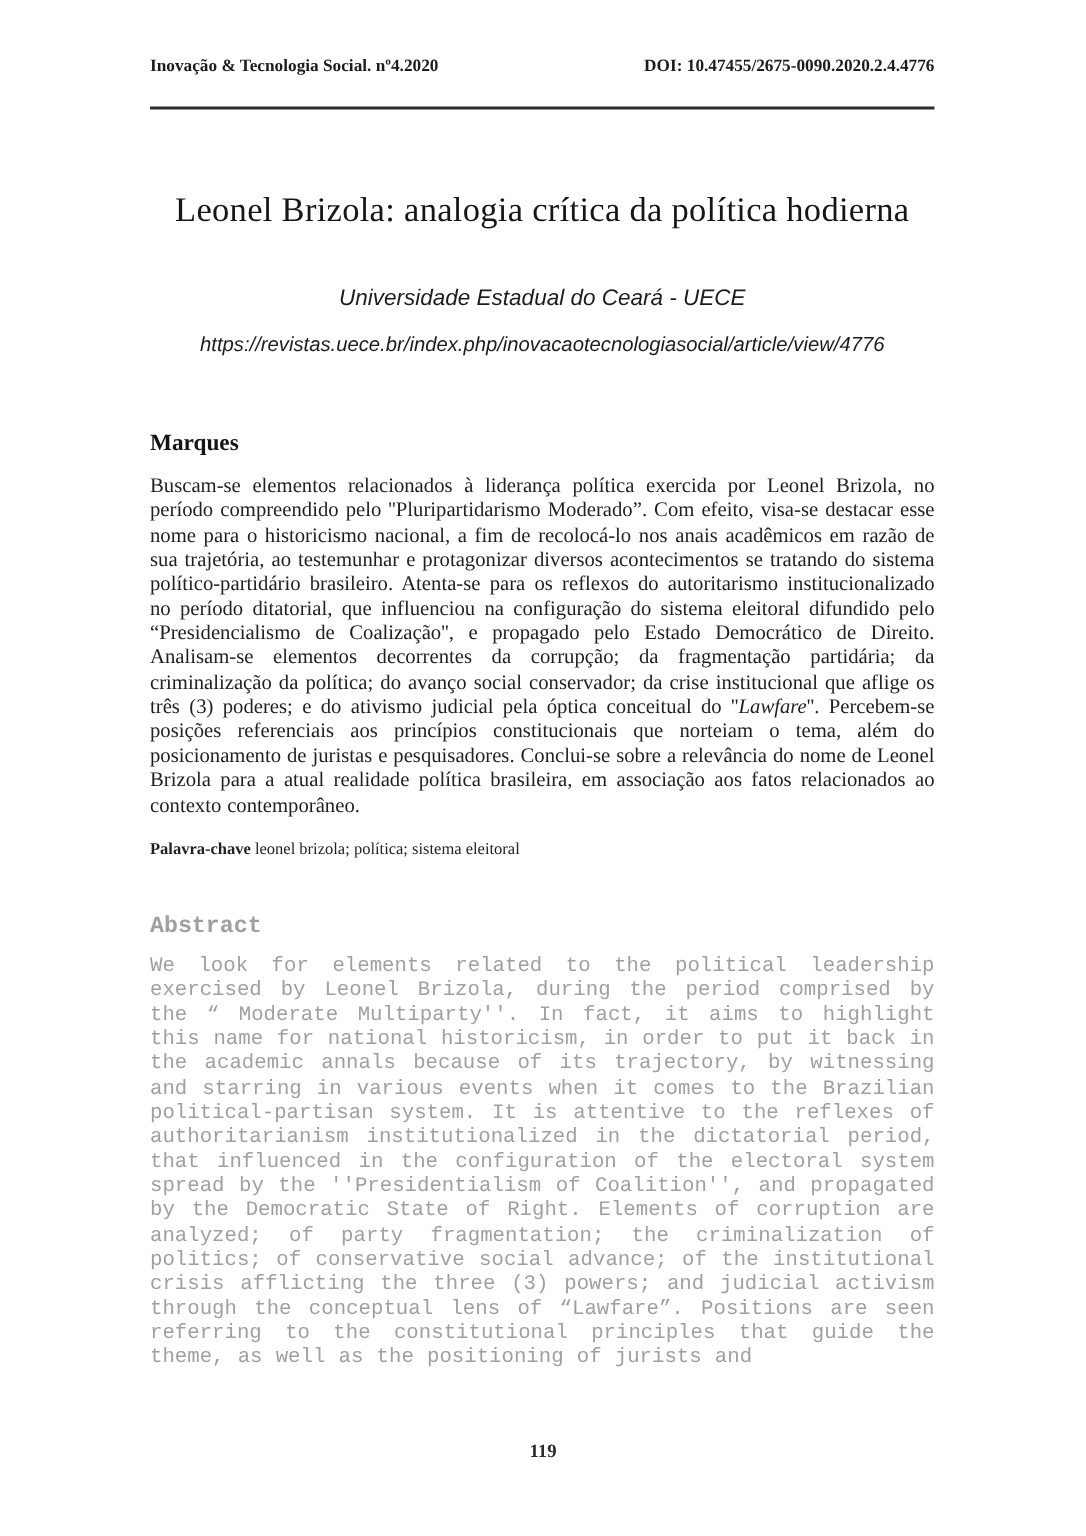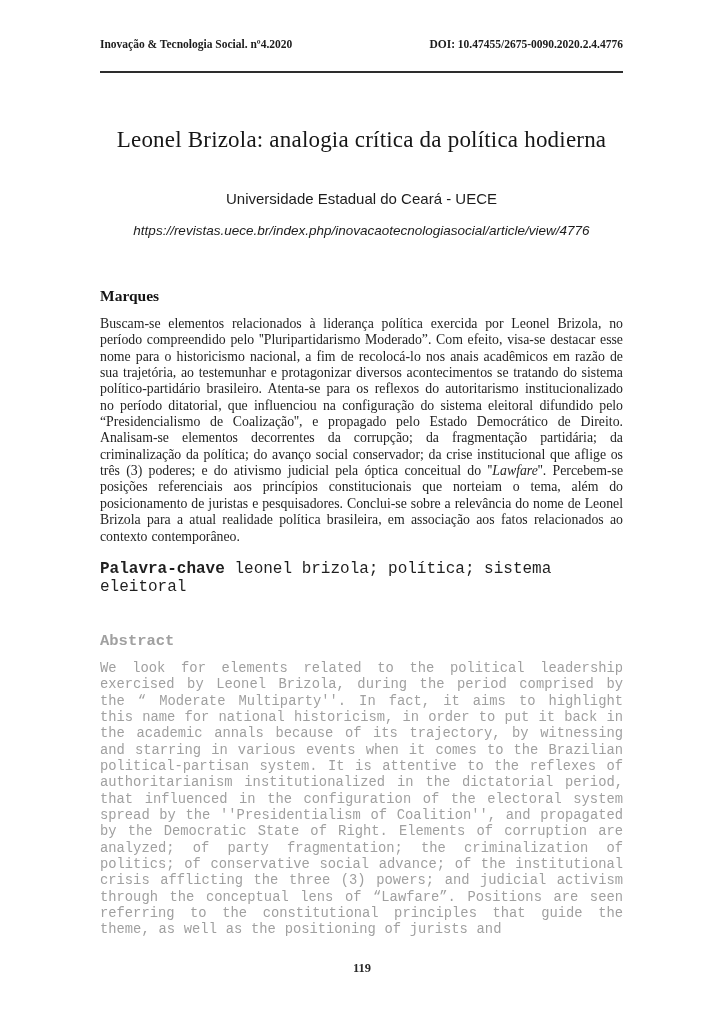--- a/index.html
+++ b/index.html
@@ -45,20 +45,21 @@
   .byline p {
     margin: 0 0 14px 0;
   }
   .byline .author {
     font-style: italic;
     font-size: 12.5px;
     color: #222222;
   }
   .byline .affiliation {
     font-family: "Liberation Sans", sans-serif;
+    font-style: italic;
     font-size: 15px;
     color: #1c1c1c;
   }
   .byline .url-line {
     margin-top: 2px;
     text-align: center;
   }
   .byline .url-line a {
     font-family: "Liberation Sans", sans-serif;
     font-style: italic;
@@ -78,23 +79,22 @@
   .body-text {
     margin: 0;
     text-align: justify;
     font-size: 13.8px;
     line-height: 1.185;
     color: #1f1f1f;
     word-spacing: 0.5px;
   }
   .keywords {
     margin: 15px 0 0 0;
-    font-size: 16px;
+    font-size: 11px;
     color: #1f1f1f;
-    font-family: Liberation Mono, monospace;
   }
   .keywords .kw-label {
     font-weight: bold;
   }
   .section-abstract {
     margin-top: 36px;
     font-family: Liberation Mono, monospace;
   }
   .section-abstract .section-heading {
     color: #a0a0a0;

